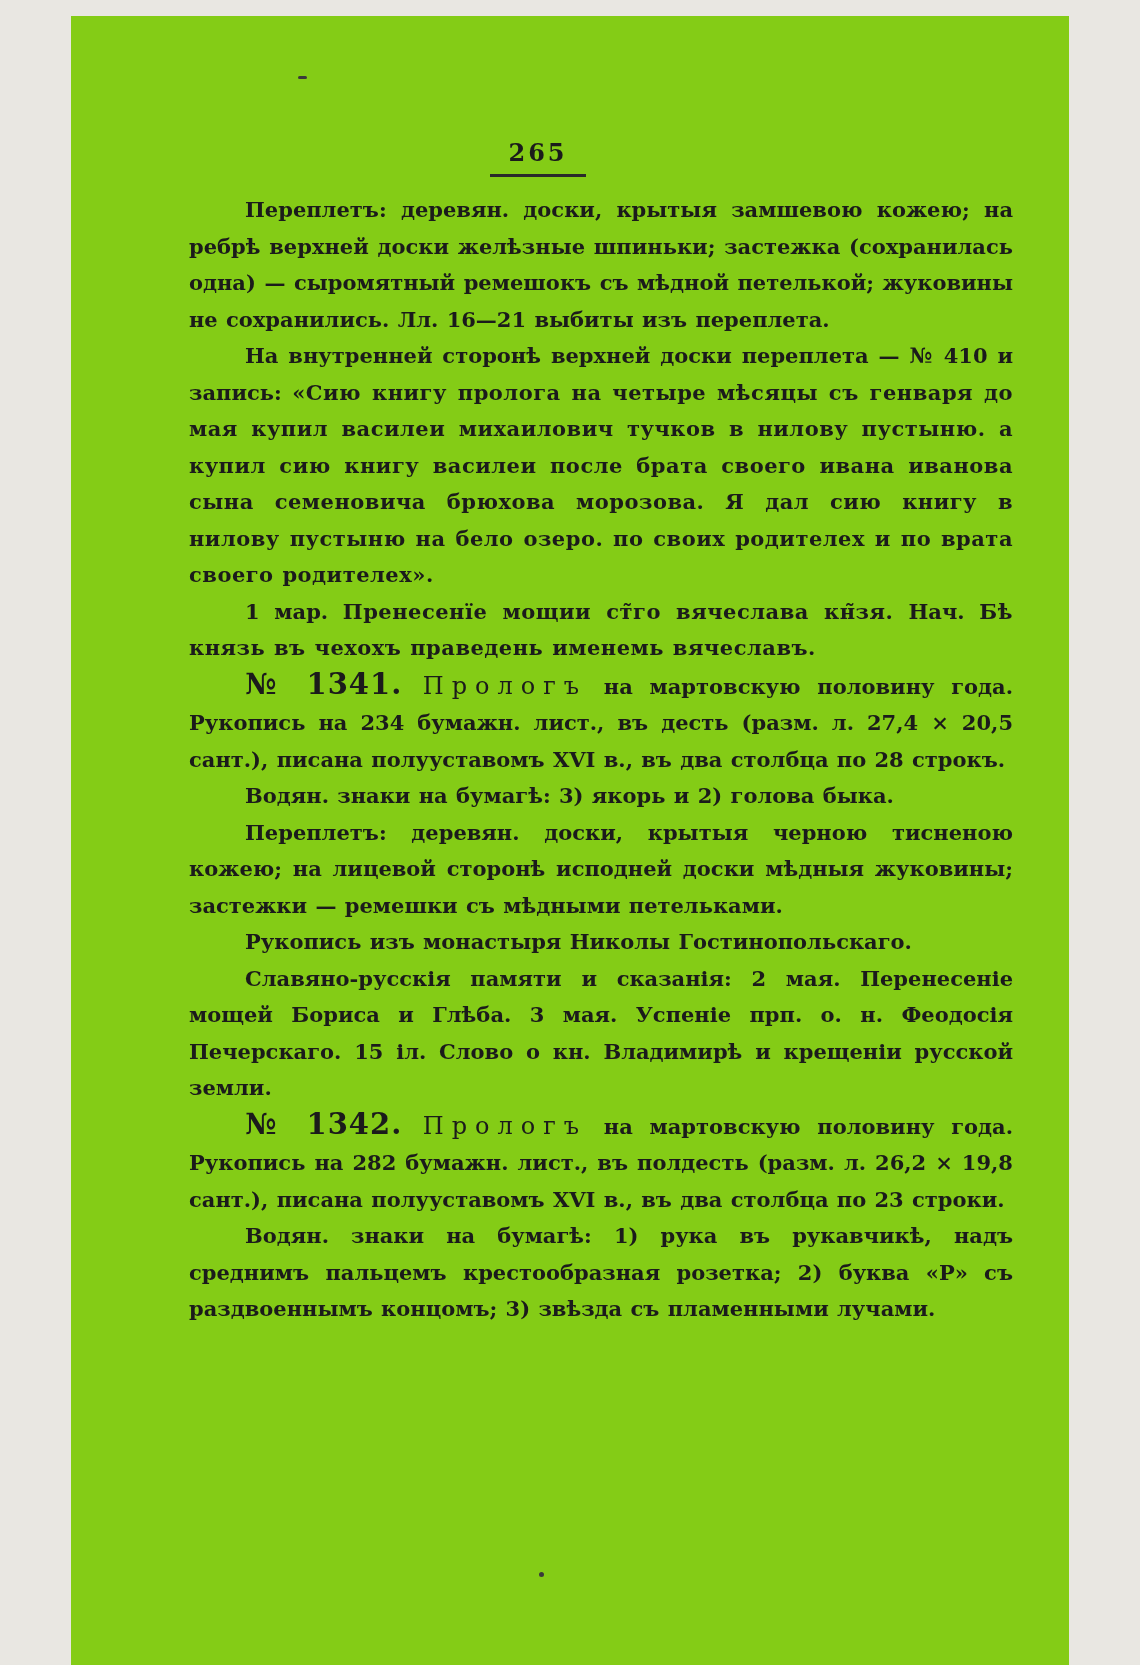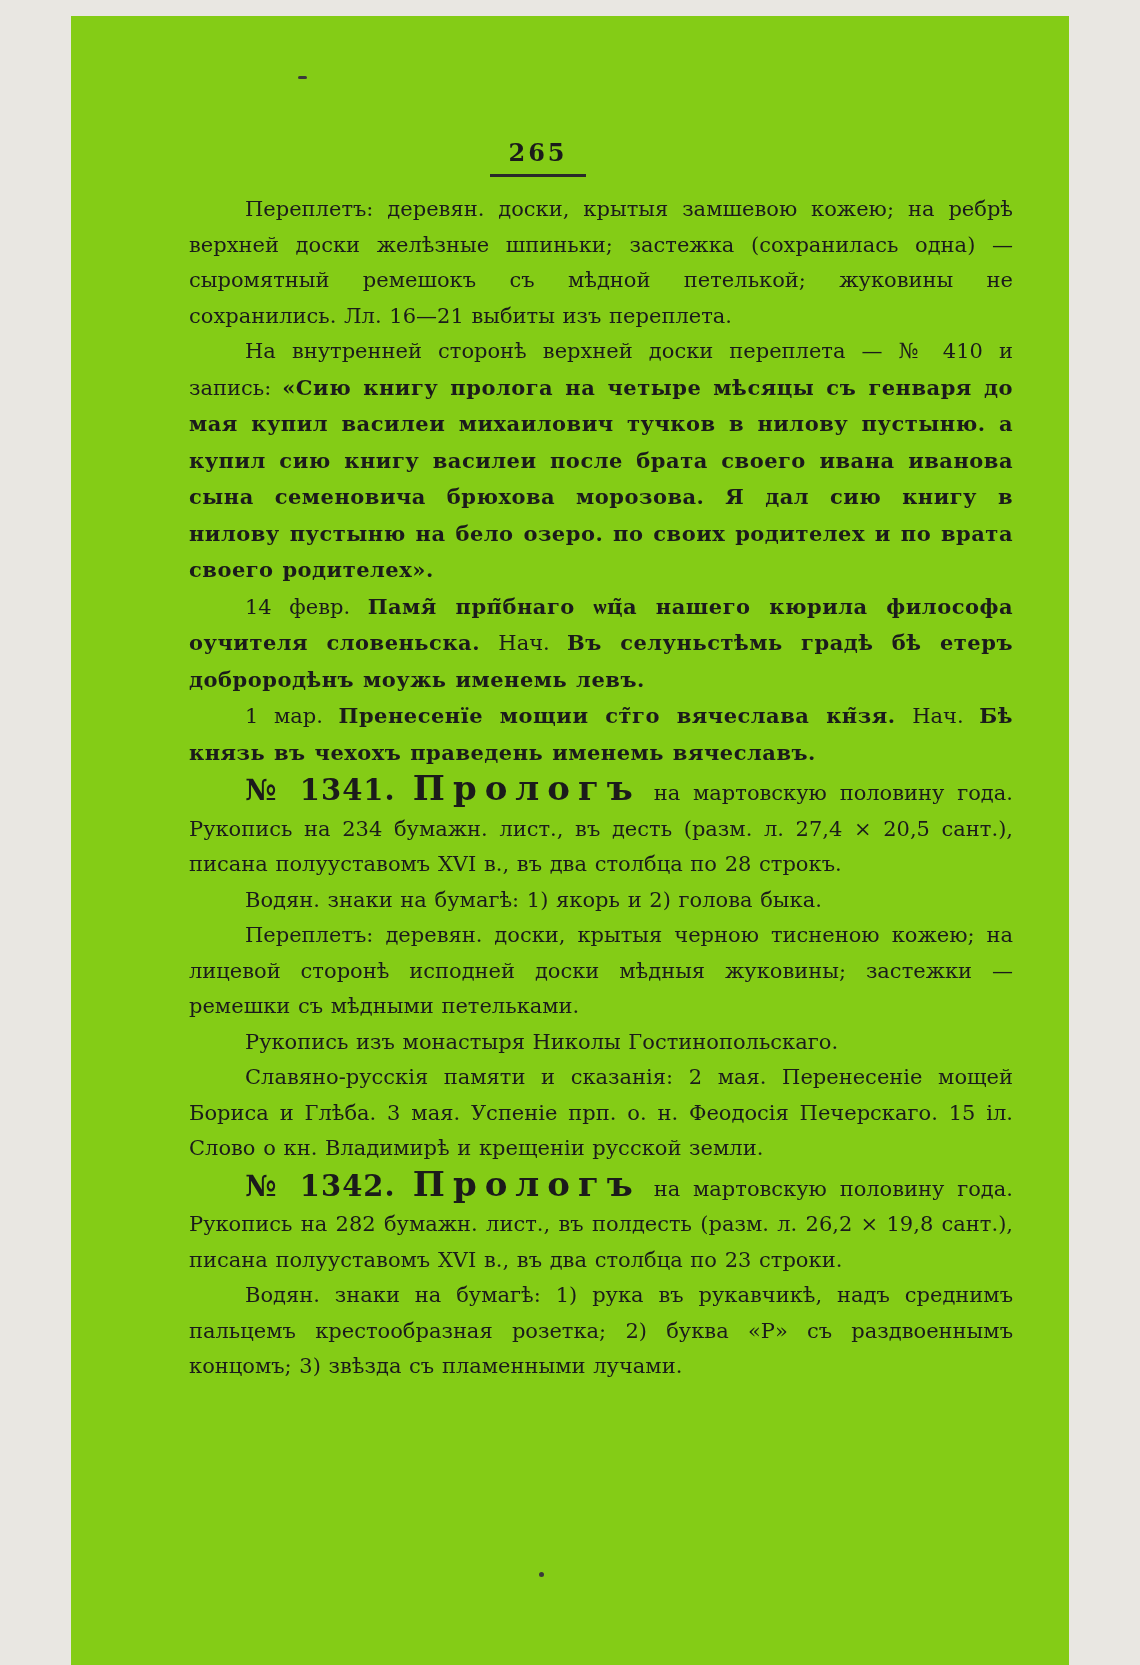--- a/index.html
+++ b/index.html
@@ -40,33 +40,33 @@
   }
   .para {
     margin: 0;
     text-align: justify;
     text-indent: 56px;
     font-size: 21px;
     line-height: 35.5px;
     font-weight: 500;
     word-spacing: 1px;
   }
-  .run.normal { font-weight: 400; }
+  .run.normal { font-weight: 700; }
   .run.slav {
     font-weight: 700;
     letter-spacing: 0.5px;
   }
   .run.head-num {
     font-size: 29px;
     font-weight: 700;
     letter-spacing: 1px;
   }
   .run.head-title {
-    font-size: 34px;
-    font-weight: 700;
+    font-size: 24px;
+    font-weight: 400;
     letter-spacing: 8px;
   }
   .speck {
     position: absolute;
     background: #3a3a3a;
     border-radius: 50%;
   }
   .speck-dash { top: 60px; left: 227px; width: 9px; height: 3px; border-radius: 2px; }
   .speck-dot  { top: 1556px; left: 468px; width: 5px; height: 5px; }
 </style>
@@ -78,24 +78,23 @@
   <div class="speck speck-dash"></div>
 
   <div class="page-number-wrap">
     <span class="page-number">265</span>
   </div>
 
   <div class="text-block">
 
   <p class="para"><span class="run normal">Переплетъ: деревян. доски, крытыя замшевою кожею; на ребрѣ верхней доски желѣзные шпиньки; застежка (сохранилась одна) — сыромятный ремешокъ съ мѣдной петелькой; жуковины не сохранились. Лл. 16—21 выбиты изъ переплета.</span></p>
       <p class="para"><span class="run normal">На внутренней сторонѣ верхней доски переплета — № 410 и запись: </span><span class="run slav">«Сию книгу пролога на четыре мѣсяцы съ генваря до мая купил василеи михаилович тучков в нилову пустыню. а купил сию книгу василеи после брата своего ивана иванова сына семеновича брюхова морозова. Я дал сию книгу в нилову пустыню на бело озеро. по своих родителех и по врата своего родителех».</span></p>
-      <p class="para"><span class="run normal">14 февр. </span><span class="run slav">Памя̃ прп̃бнаго ѡц̃а нашего кюрила философа оучителя словеньска. </span><span class="run normal">Нач. </span><span class="run slav">Въ селуньстѣмь градѣ бѣ етеръ доброродѣнъ моужь именемь левъ.</span></p>
       <p class="para"><span class="run normal">1 мар. </span><span class="run slav">Пренесенїе мощии ст̃го вячеслава кн̃зя. </span><span class="run normal">Нач. </span><span class="run slav">Бѣ князь въ чехохъ праведень именемь вячеславъ.</span></p>
       <p class="para"><span class="run head-num">№ 1341. </span><span class="run head-title">Прологъ</span><span class="run normal"> на мартовскую половину года. Рукопись на 234 бумажн. лист., въ десть (разм. л. 27,4 × 20,5 сант.), писана полууставомъ XVI в., въ два столбца по 28 строкъ.</span></p>
-      <p class="para"><span class="run normal">Водян. знаки на бумагѣ: 1) якорь и 2) голова быка.</span></p>
+      <p class="para"><span class="run normal">Водян. знаки на бумагѣ: 3) якорь и 2) голова быка.</span></p>
       <p class="para"><span class="run normal">Переплетъ: деревян. доски, крытыя черною тисненою кожею; на лицевой сторонѣ исподней доски мѣдныя жуковины; застежки — ремешки съ мѣдными петельками.</span></p>
       <p class="para"><span class="run normal">Рукопись изъ монастыря Николы Гостинопольскаго.</span></p>
       <p class="para"><span class="run normal">Славяно-русскія памяти и сказанія: 2 мая. Перенесеніе мощей Бориса и Глѣба. 3 мая. Успеніе прп. о. н. Феодосія Печерскаго. 15 іл. Слово о кн. Владимирѣ и крещеніи русской земли.</span></p>
       <p class="para"><span class="run head-num">№ 1342. </span><span class="run head-title">Прологъ</span><span class="run normal"> на мартовскую половину года. Рукопись на 282 бумажн. лист., въ полдесть (разм. л. 26,2 × 19,8 сант.), писана полууставомъ XVI в., въ два столбца по 23 строки.</span></p>
       <p class="para"><span class="run normal">Водян. знаки на бумагѣ: 1) рука въ рукавчикѣ, надъ среднимъ пальцемъ крестообразная розетка; 2) буква «Р» съ раздвоеннымъ концомъ; 3) звѣзда съ пламенными лучами.</span></p>
     </div>
 
   <div class="speck speck-dot"></div>
 
 </div>

